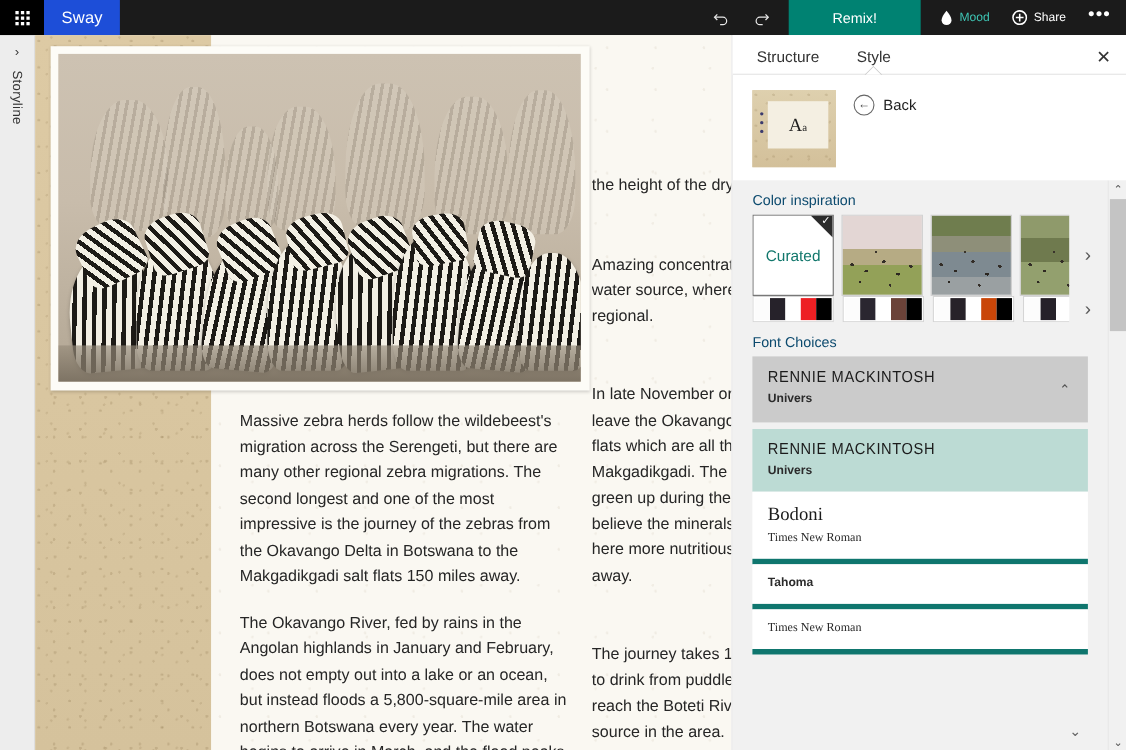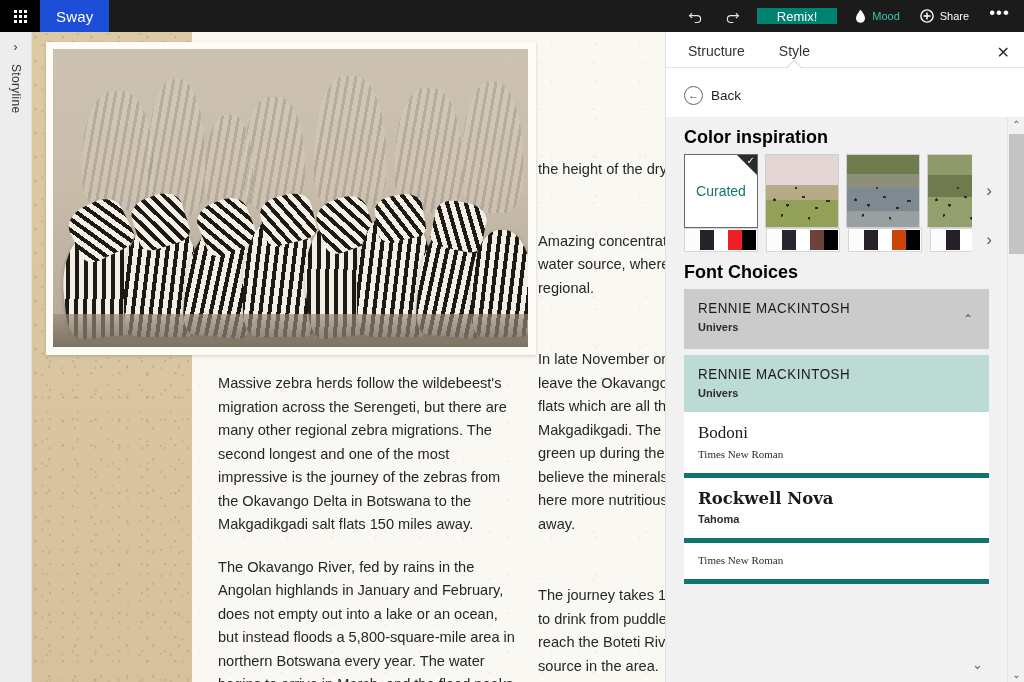--- a/index.html
+++ b/index.html
@@ -30,22 +30,22 @@
     font-size: 15px; letter-spacing: .2px; cursor: pointer;
   }
   .top-spacer { flex: 1; }
   .top-right { display: flex; align-items: center; height: 32px; }
   .icon-btn {
     display: flex; align-items: center; justify-content: center;
     height: 32px; padding: 0 10px; color: #e8e8e8; cursor: pointer;
     font-size: 13px;
   }
   .remix-btn {
-    height: 16px; background: #008272; color: #fff; border: none;
-    padding: 0 20px; font-size: 13px; font-family: inherit; cursor: pointer;
+    height: 32px; background: #008272; color: #fff; border: none;
+    padding: 0 40px; font-size: 13px; font-family: inherit; cursor: pointer;
     margin: 0 8px 0 6px;
   }
   .top-item {
     display: flex; align-items: center; gap: 6px; height: 32px;
     padding: 0 10px; cursor: pointer; font-size: 11px;
   }
   .top-item .lbl { color: #3ec5b4; }
   .top-item.share .lbl { color: #ffffff; }
   .ellipsis { color: #fff; font-size: 17px; letter-spacing: 1px; padding: 0 14px 6px 10px; cursor: pointer; }
 
@@ -195,21 +195,21 @@
   .back-btn { display: flex; align-items: center; gap: 8px; cursor: pointer; margin-top: 4px; }
   .back-circle {
     width: 19px; height: 19px; border: 1.3px solid #666; border-radius: 50%;
     display: flex; align-items: center; justify-content: center;
     font-size: 11px; color: #444; line-height: 1;
   }
   .back-label { font-size: 13.5px; color: #1f1f1f; }
 
   .panel-body { flex: 1; overflow: hidden; position: relative; background: #f1f1f1; }
   .panel-scroll { position: absolute; left: 0; top: 0; right: 17px; bottom: 0; overflow: hidden; background: #f1f1f1; }
-  .sec-title { font-size: 18px; color: #000000; padding: 10px 18px 6px 18px; font-weight: bold; }
+  .sec-title { font-size: 13px; color: #0c4a6e; padding: 10px 18px 6px 18px; }
 
   .carousel { display: flex; align-items: center; padding: 0 8px 0 18px; gap: 7px; }
   .cstrip { display: flex; gap: 7px; flex: 1; overflow: hidden; }
   .cthumb {
     width: 74px; height: 74px; flex: none; position: relative; cursor: pointer;
     border: 1px solid #cfcfcf; overflow: hidden; background: #fff;
   }
   .cthumb.curated {
     display: flex; align-items: center; justify-content: center;
     color: #12776c; font-size: 14px; background: #fff; border-color: #6a6a6a;
@@ -429,20 +429,30 @@
 
   <div class="panel">
 
     <div class="panel-tabs">
       <div class="ptab">Structure</div>
       <div class="ptab active">Style</div>
       <div class="panel-close">✕</div>
     </div>
 
     <div class="panel-head">
+      <div class="theme-thumb">
+        <div class="dots">
+            <i></i>
+            <i></i>
+            <i></i>
+          </div>
+        <div class="inner">
+          <span class="aa"><span>A</span><small>a</small></span>
+        </div>
+      </div>
       <div class="back-btn">
         <span class="back-circle">←</span>
         <span class="back-label">Back</span>
       </div>
     </div>
 
     <div class="panel-body">
       <div class="panel-scroll">
 
         <div class="sec-title">Color inspiration</div>
@@ -511,21 +521,20 @@
             <div class="f-title cond">RENNIE MACKINTOSH</div>
             <div class="f-sub sans">Univers</div>
           </div>
 
           <div class="font-item">
             <div class="f-title serif">Bodoni</div>
             <div class="f-sub serif">Times New Roman</div>
           </div>
 
           <div class="font-item">
-            <div class="f-title slab">Rockwell Nova</div>
             <div class="f-sub sans">Tahoma</div>
           </div>
 
           <div class="font-item">
             <div class="f-sub serif">Times New Roman</div>
           </div>
 
         </div>
         <div class="fonts-more">⌄</div>
       </div>

